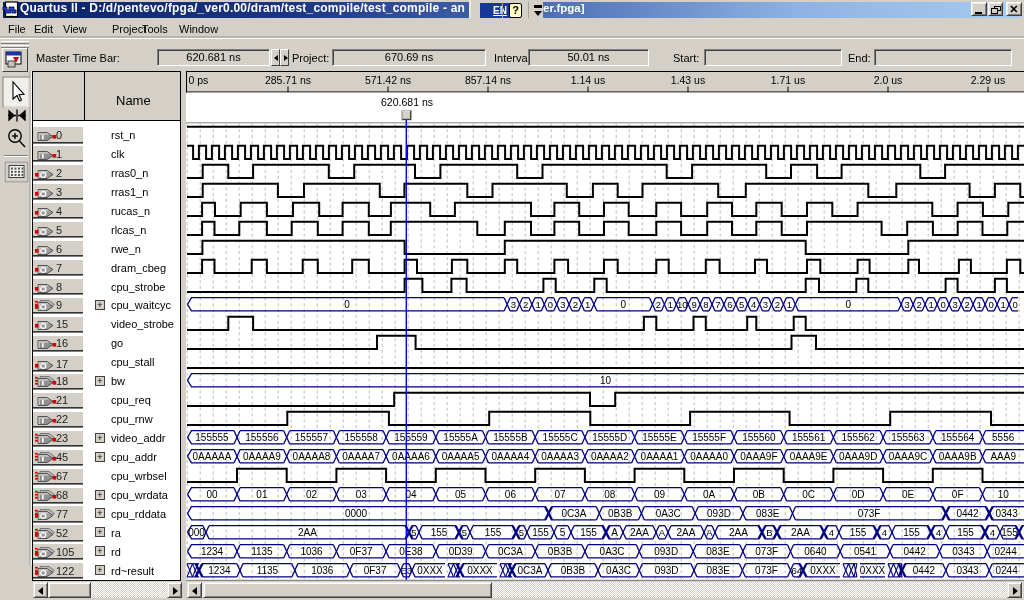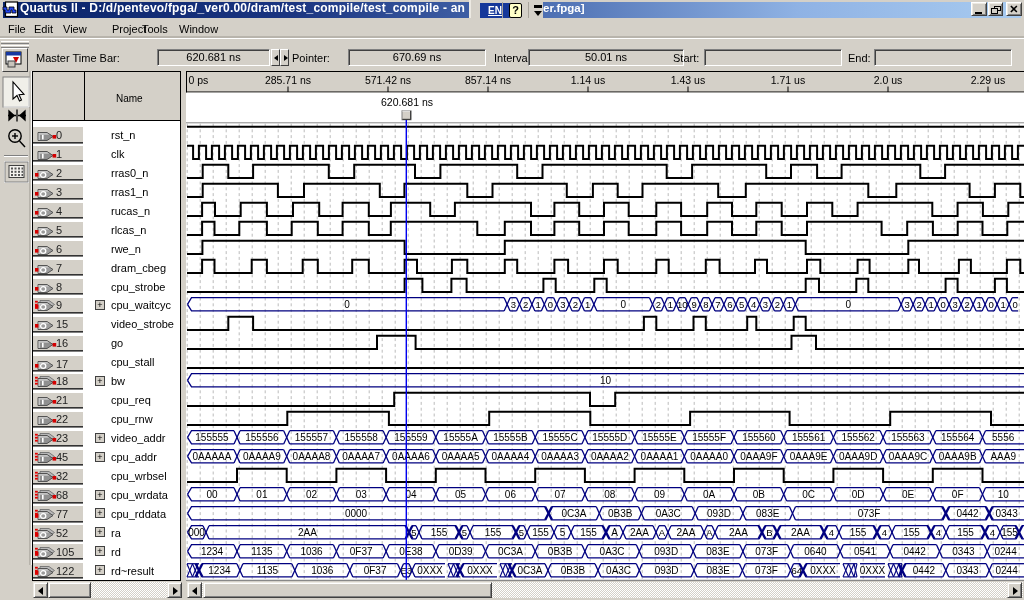--- a/index.html
+++ b/index.html
@@ -1,31 +1,31 @@
 <!DOCTYPE html>
 <html><head><meta charset="utf-8"><style>
 * { margin:0; padding:0; box-sizing:border-box; }
 body { width:1024px; height:600px; overflow:hidden; font-family:"Liberation Sans",sans-serif; background:#d4d0c8; position:relative; }
 #titlebar { position:absolute; left:3px; top:2px; width:1018px; height:16px;
   background:linear-gradient(to right,#0a246a 0%,#1a3480 28%,#4a6cb0 52%,#8fb2e4 78%,#a8cbf0 100%); }
 #titletext { position:absolute; left:20px; top:1px; color:#fff; font-size:12px; font-weight:bold; white-space:nowrap; width:449px; overflow:hidden; letter-spacing:0.2px;}
 #titletext2 { position:absolute; left:543px; top:1.5px; color:#fff; font-size:11.5px; font-weight:bold; }
 .tbtn { position:absolute; top:2px; width:15.5px; height:13.5px; background:#d4d0c8; border:1px solid; border-color:#fff #404040 #404040 #fff; box-shadow:inset 1px 1px 0 #ece9e2, inset -1px -1px 0 #808080; font-size:9px; text-align:center; line-height:12px; color:#000; }
 #langbar { position:absolute; left:469px; top:0; width:74px; height:21px; background:#d4d0c8; border-left:2px solid #ece9e2; }
-#enbox { position:absolute; left:9px; top:3px; width:30px; height:15.5px; background:#16389a; color:#fff; font-size:10px; font-weight:bold; text-align:center; line-height:15px;text-decoration:underline; }
+#enbox { position:absolute; left:9px; top:3px; width:40px; height:15.5px; background:#16389a; color:#fff; font-size:10px; font-weight:bold; text-align:center; line-height:15px;text-decoration:underline; }
 #qbox { position:absolute; left:38px; top:2.5px; width:13px; height:15px; background:#ffffc8; border:1.6px solid #000; border-radius:2px; color:#000; font-size:11px; font-weight:bold; text-align:center; line-height:13px; }
 #menubar { position:absolute; left:0; top:18px; width:1024px; height:20px; background:#d4d0c8; }
 .menu { position:absolute; top:5px; font-size:11px; color:#000; }
 #toolrow { position:absolute; left:0; top:38px; width:1024px; height:34px; background:#d4d0c8; border-top:1px solid #fff; box-shadow:0 -2px 0 #b8b4ac; }
 .field { position:absolute; top:10px; height:17px; background:#d4d0c8; border:1px solid; border-color:#808080 #fff #fff #808080; box-shadow:inset 1px 1px 0 #404040; font-size:11px; text-align:center; line-height:15px; color:#000; }
 .flabel { position:absolute; top:13px; font-size:11px; color:#000; }
 #mainarea { position:absolute; left:0; top:72px; width:1024px; height:528px; background:#d4d0c8; }
 #namepanel { position:absolute; left:32px; top:71px; width:148.5px; height:510px; background:#fff; border:1px solid #000; }
 #nheader { position:absolute; left:32px; top:71px; width:148.5px; height:50px; background:#d4d0c8; border:1px solid #000; }
-#nheadname { position:absolute; left:83px; top:21px; font-size:10px; color:#000; }
+#nheadname { position:absolute; left:83px; top:21px; font-size:13px; color:#000; }
 .icell { position:absolute; left:33px; width:50px; height:16.2px; background:#d4d0c8; border-top:1px solid #fff; border-bottom:1.6px solid #333; box-shadow:0 1px 0 #808080; }
 .inum { position:absolute; left:23px; top:1.5px; font-size:11px; color:#222; }
 .nrow { position:absolute; left:84px; width:95px; height:17px; }
 .plus { position:absolute; left:11px; top:3px; width:10px; height:10px; background:#d4d0c8; border:1px solid #404040; font-size:9px; line-height:9px; text-align:center; color:#000; }
 .nm { position:absolute; left:27px; top:2.5px; font-size:11px; color:#000; white-space:nowrap; }
 .sb { position:absolute; top:581.5px; height:16px; background-image:repeating-conic-gradient(#fff 0% 25%, #d4d0c8 0% 50%); background-size:2px 2px; }
 .sbtn { position:absolute; top:0; width:15px; height:16px; background:#d4d0c8; border:1px solid; border-color:#ece9e2 #404040 #404040 #ece9e2; box-shadow:inset 1px 1px 0 #fff, inset -1px -1px 0 #808080; }
 .sthumb { position:absolute; top:0; height:16px; background:#d4d0c8; border:1px solid; border-color:#ece9e2 #404040 #404040 #ece9e2; box-shadow:inset 1px 1px 0 #fff, inset -1px -1px 0 #808080; }
 .arr { position:absolute; left:4px; top:4.5px; width:0; height:0; }
 </style></head>
@@ -73,24 +73,24 @@
       </svg>
  </div>
  <div class="flabel" style="left:36px">Master Time Bar:</div>
  <div class="field" style="left:157px;width:113px">620.681 ns</div>
  <div style="position:absolute;left:271px;top:10px;width:8.5px;height:17px;background:#d4d0c8;border:1px solid;border-color:#fff #404040 #404040 #fff">
       <div style="position:absolute;left:2px;top:5px;width:0;height:0;border-top:3.5px solid transparent;border-bottom:3.5px solid transparent;border-right:4px solid #000"></div>
     </div>
  <div style="position:absolute;left:280px;top:10px;width:8.5px;height:17px;background:#d4d0c8;border:1px solid;border-color:#fff #404040 #404040 #fff">
       <div style="position:absolute;left:2.5px;top:5px;width:0;height:0;border-top:3.5px solid transparent;border-bottom:3.5px solid transparent;border-left:4px solid #000"></div>
     </div>
- <div class="flabel" style="left:292px">Pointer:</div>
- <div class="field" style="left:348px;width:138px">670.69 ns</div>
+ <div class="flabel" style="left:292px">Project:</div>
+ <div class="field" style="left:332px;width:154px">670.69 ns</div>
  <div class="flabel" style="left:494px">Interval:</div>
- <div class="field" style="left:528px;width:156px">50.01 ns</div>
+ <div class="field" style="left:528px;width:121px">50.01 ns</div>
  <div class="flabel" style="left:673px">Start:</div>
  <div class="field" style="left:704px;width:138px"></div>
  <div class="flabel" style="left:848px">End:</div>
  <div class="field" style="left:874px;width:138px"></div>
 </div>
 <div id="mainarea"></div>
 
 <svg width="33" height="529" style="position:absolute;left:0;top:71px">
 <line x1="30" y1="0" x2="30" y2="494" stroke="#9a968e" stroke-width="1"></line>
 <line x1="31.3" y1="0" x2="31.3" y2="494" stroke="#ffffff" stroke-width="1"></line>
@@ -380,21 +380,21 @@
     <svg width="22" height="14" style="position:absolute;left:2px;top:1.5px">
       <path d="M5,1.5 L14,1.5 L19.5,5.5 L14,9.5 L5,9.5 Z" fill="#b8b8b8" stroke="#666" stroke-width="0.8"></path>
       <path d="M3,3.5 L12,3.5 L18,7.5 L12,11.5 L3,11.5 Z" fill="#909090" stroke="#4a4a4a" stroke-width="0.9"></path>
       <path d="M3.5,4 L12,4 L14.5,5.8 L5,5.8 L5,11 L3.5,11 Z" fill="#c4c4c4"></path>
       <rect x="17.6" y="6" width="3.6" height="3.6" fill="#d40000"></rect>
       <rect x="7" y="5.8" width="1.6" height="4.6" fill="#fff"></rect>
       <rect x="0" y="1.8" width="2.8" height="1.8" fill="#e00000"></rect>
       <rect x="0" y="4.8" width="2.8" height="1.8" fill="#e00000"></rect>
       <rect x="0" y="7.8" width="2.8" height="1.8" fill="#e00000"></rect>
     </svg>
-    <span class="inum">32</span>
+    <span class="inum">67</span>
   </div>
 <div class="nrow" style="top:467.5px">
     <span class="nm">cpu_wrbsel</span>
   </div>
 <div class="icell" style="top:486.5px">
     <svg width="22" height="14" style="position:absolute;left:2px;top:1.5px">
       <path d="M5,1.5 L14,1.5 L19.5,5.5 L14,9.5 L5,9.5 Z" fill="#b8b8b8" stroke="#666" stroke-width="0.8"></path>
       <path d="M3,3.5 L12,3.5 L18,7.5 L12,11.5 L3,11.5 Z" fill="#909090" stroke="#4a4a4a" stroke-width="0.9"></path>
       <path d="M3.5,4 L12,4 L14.5,5.8 L5,5.8 L5,11 L3.5,11 Z" fill="#c4c4c4"></path>
       <rect x="17.6" y="6" width="3.6" height="3.6" fill="#d40000"></rect>

